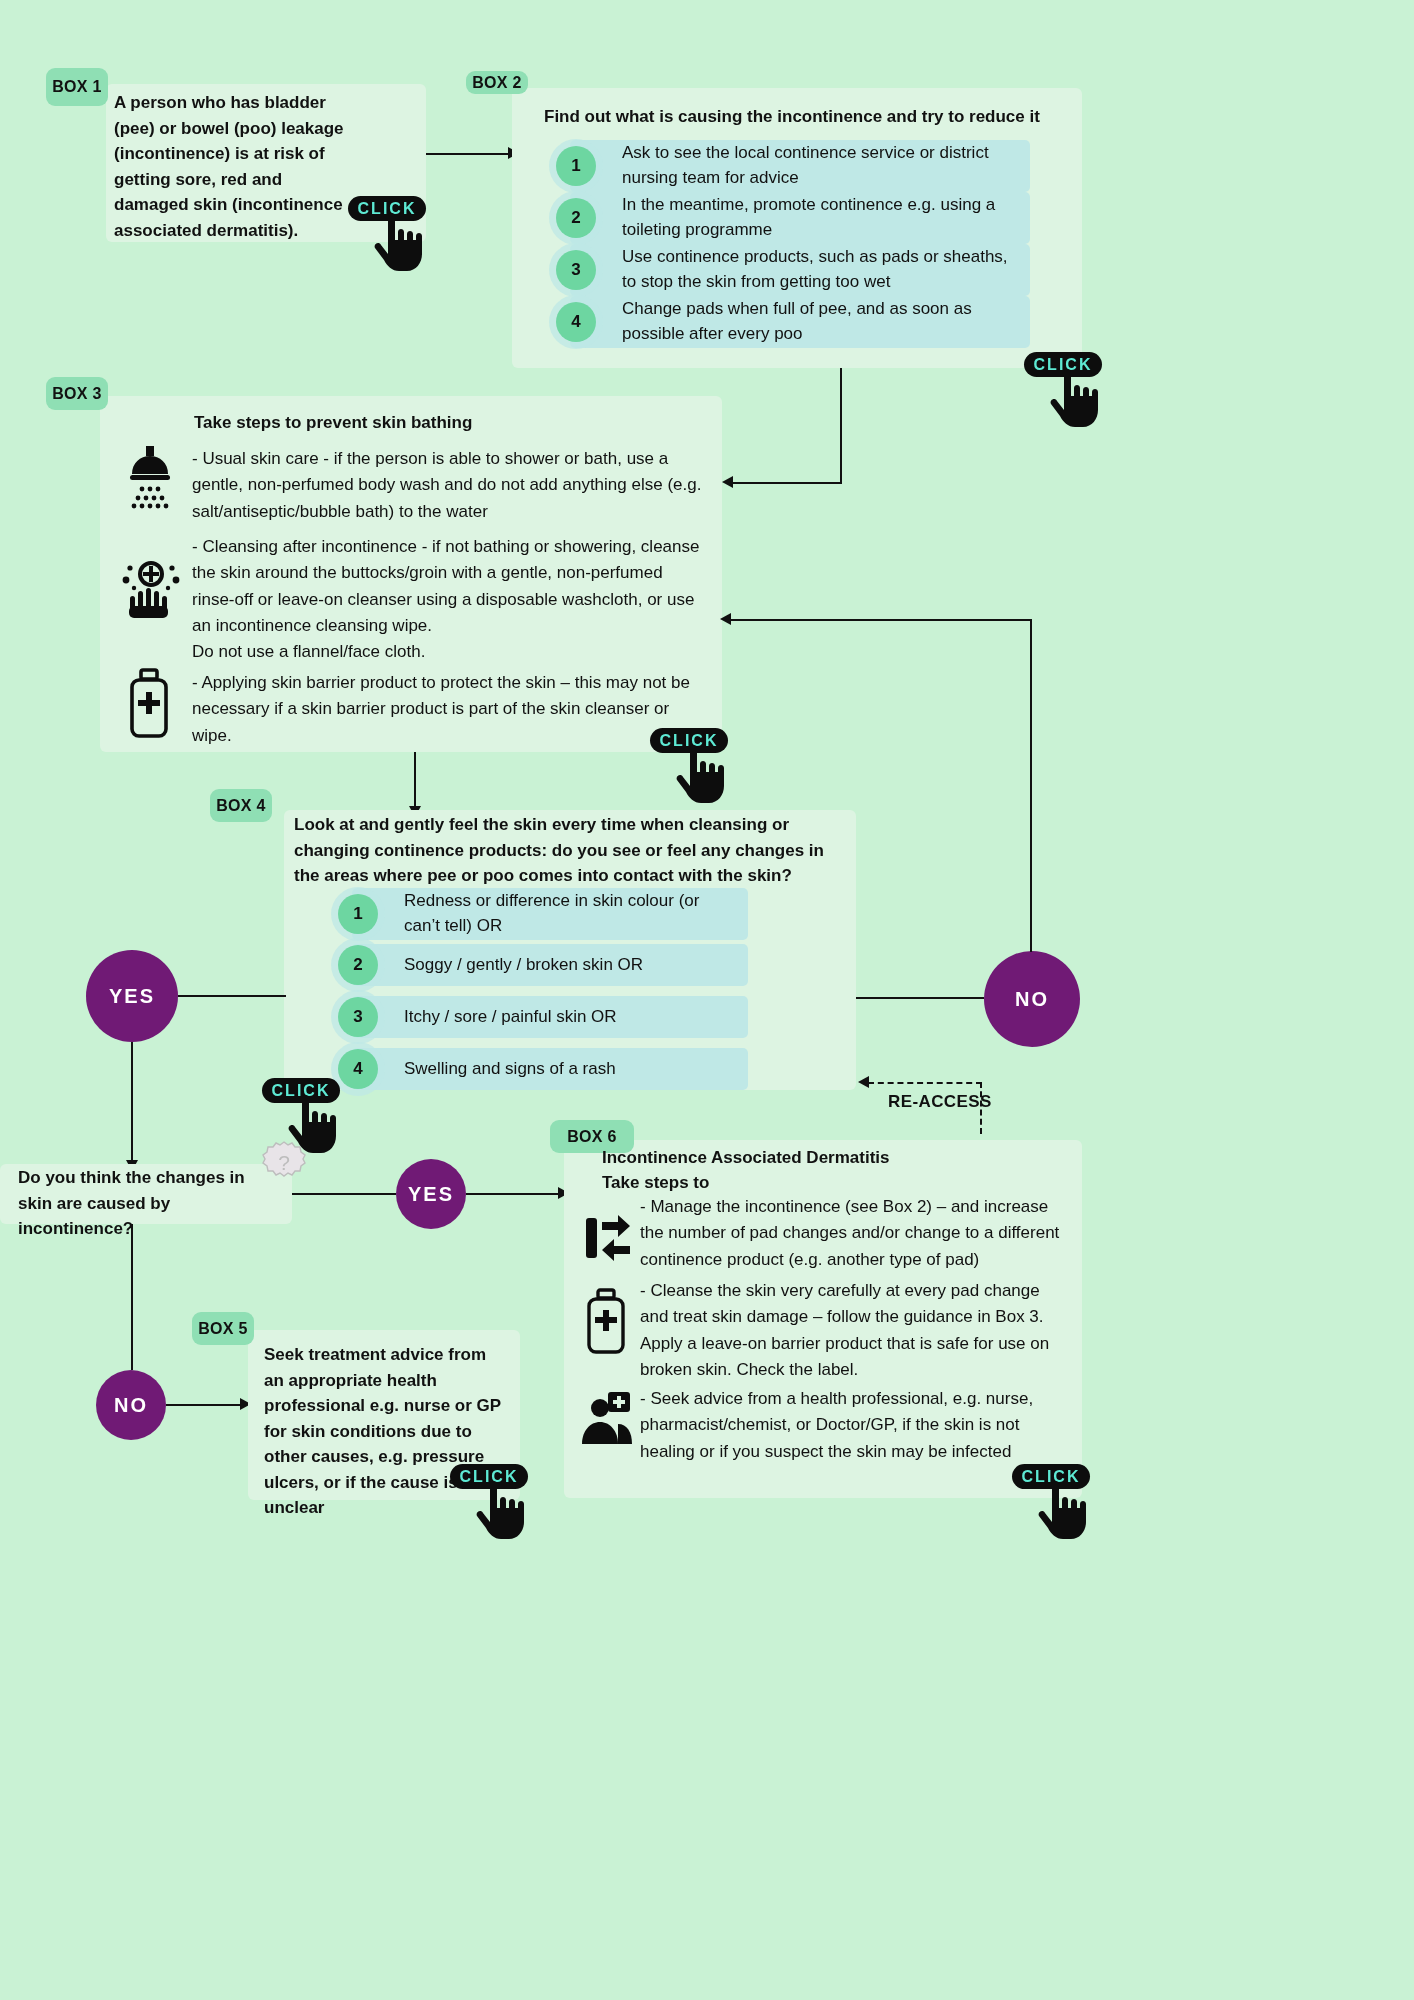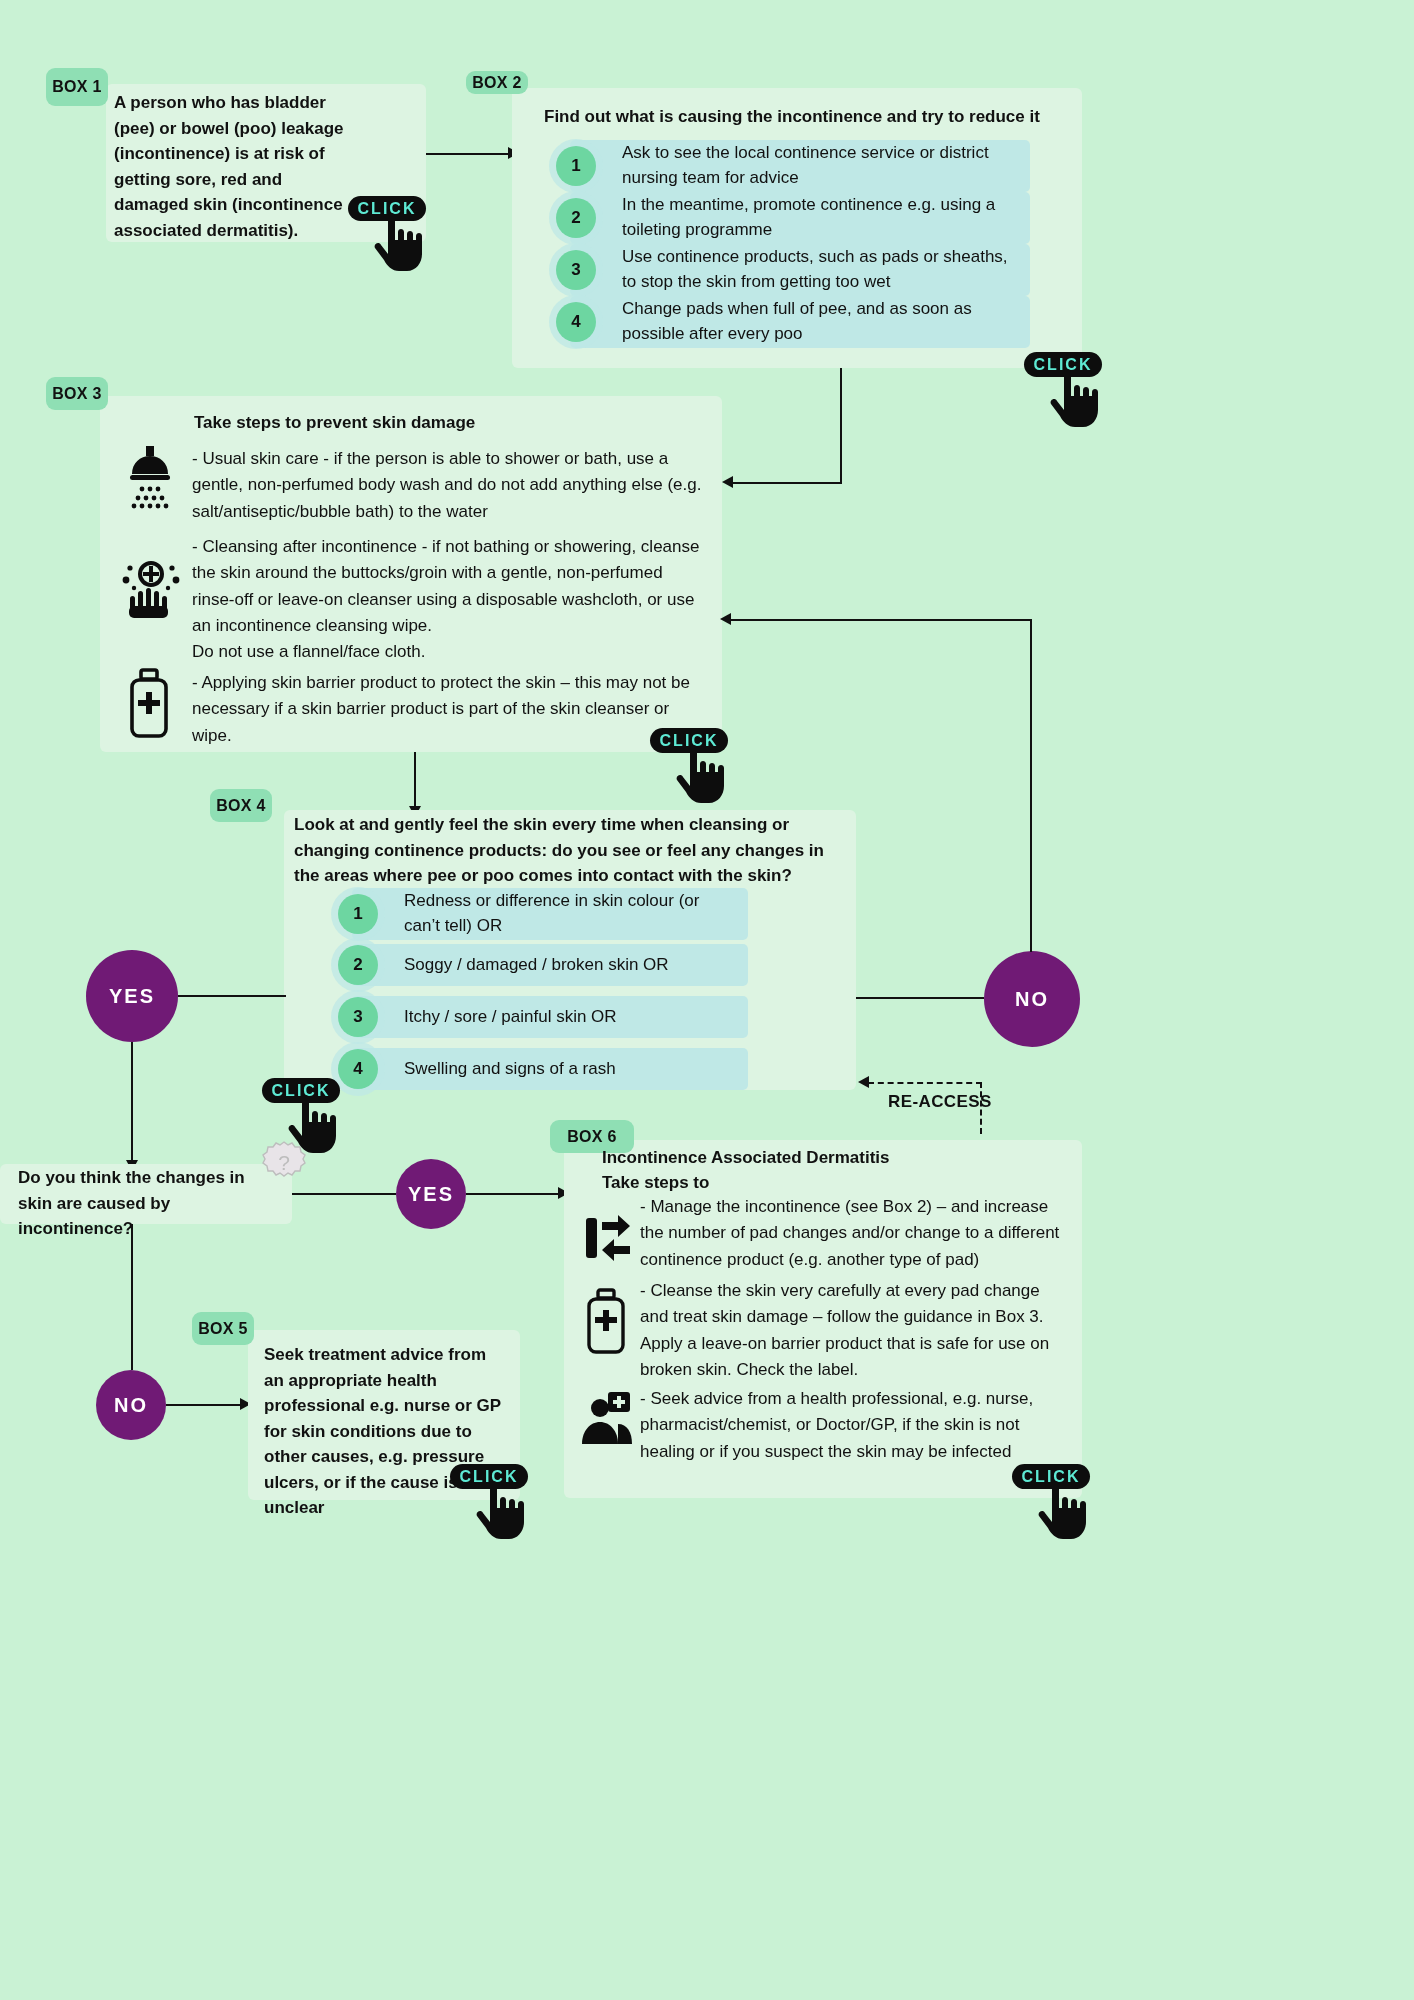--- a/index.html
+++ b/index.html
@@ -118,21 +118,21 @@
       </svg>
     </div>
   </div>
 
   <div class="ln lnv" style="left:840px;top:368px;width:2.4px;height:116px;"></div>
   <div class="ln lnh" style="left:730px;top:482px;width:112px;"></div>
   <div class="arrow ar-l" style="left:722px;top:476px;"></div>
 
   <div class="panel" style="left:100px;top:396px;width:622px;height:356px;"></div>
   <div class="boxtag" style="left:46px;top:377px;width:62px;height:33px;">BOX 3</div>
-  <div class="title" style="left:194px;top:410px;width:420px;">Take steps to prevent skin damage</div>
+  <div class="title" style="left:194px;top:410px;width:420px;">Take steps to prevent skin bathing</div>
 
   <div class="icon" style="left:120px;top:444px;width:60px;height:66px;">
     <svg viewBox="0 0 60 66" width="60" height="66">
       <rect x="26" y="2" width="8" height="10" fill="#0d0d0d"></rect>
       <path d="M12 30 c0-11 8-18 18-18 s18 7 18 18 z" fill="#0d0d0d"></path>
       <rect x="10" y="31" width="40" height="5" rx="2.5" fill="#0d0d0d"></rect>
       <g fill="#0d0d0d">
         <circle cx="22" cy="45" r="2.4"></circle>
           <circle cx="30" cy="45" r="2.4"></circle>
           <circle cx="38" cy="45" r="2.4"></circle>
@@ -199,21 +199,21 @@
   <div class="panel" style="left:284px;top:810px;width:572px;height:280px;"></div>
   <div class="boxtag" style="left:210px;top:789px;width:62px;height:33px;">BOX 4</div>
   <div class="title" style="left:294px;top:812px;width:548px;">Look at and gently feel the skin every time when cleansing or changing continence products: do you see or feel any changes in the areas where pee or poo comes into contact with the skin?</div>
 
   <div class="numrow" style="left:352px;top:888px;width:396px;height:52px;">
     <div class="numcircle">1</div>
     <div class="txt">Redness or difference in skin colour (or can’t tell) OR</div>
   </div>
   <div class="numrow" style="left:352px;top:944px;width:396px;height:42px;">
     <div class="numcircle">2</div>
-    <div class="txt">Soggy / damaged / broken skin OR</div>
+    <div class="txt">Soggy / gently / broken skin OR</div>
   </div>
   <div class="numrow" style="left:352px;top:996px;width:396px;height:42px;">
     <div class="numcircle">3</div>
     <div class="txt">Itchy / sore / painful skin OR</div>
   </div>
   <div class="numrow" style="left:352px;top:1048px;width:396px;height:42px;">
     <div class="numcircle">4</div>
     <div class="txt">Swelling and signs of a rash</div>
   </div>
 

